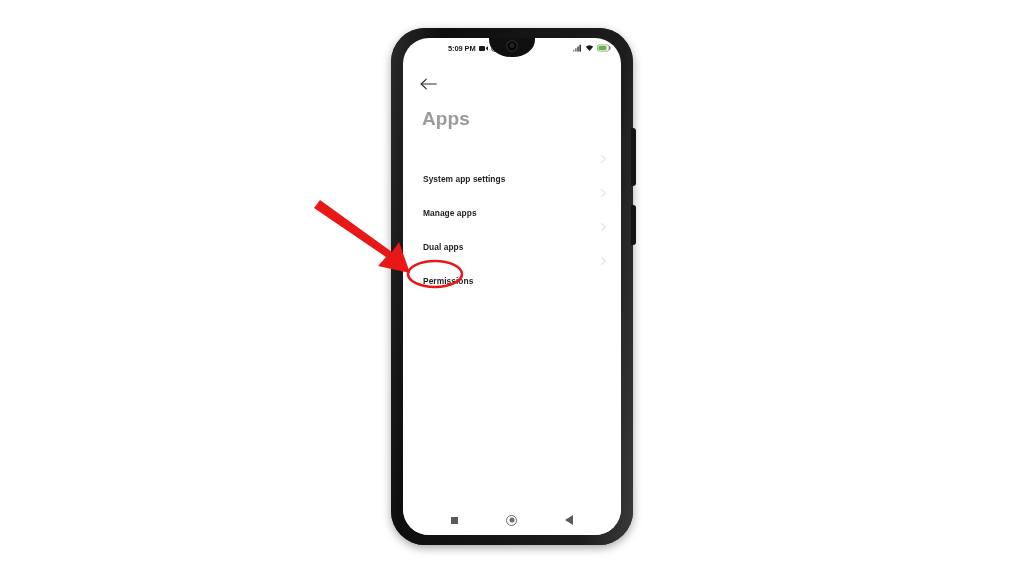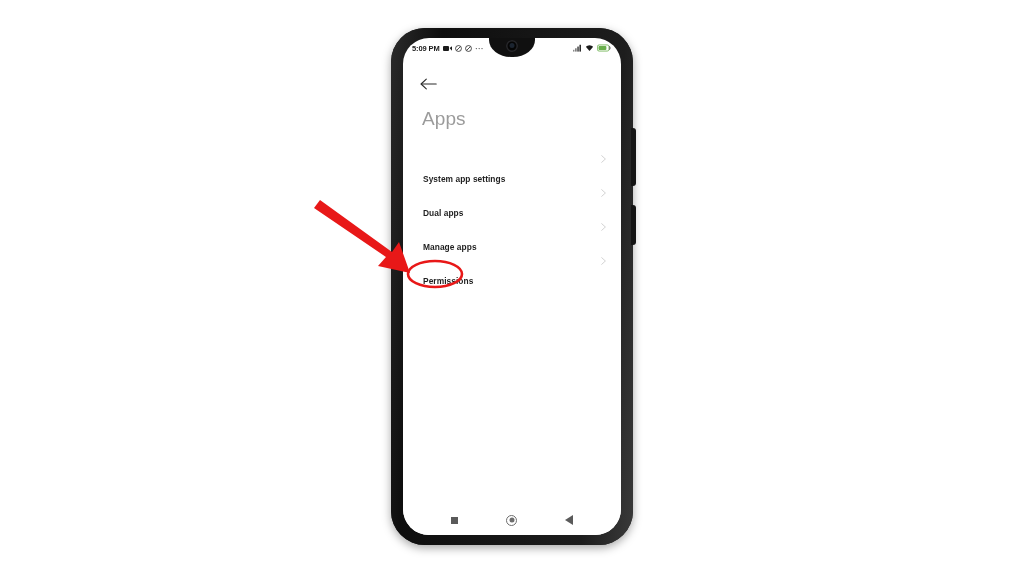--- a/index.html
+++ b/index.html
@@ -112,20 +112,21 @@
     display: flex;
     align-items: center;
     gap: 3px;
   }
   #status-time {
     font-size: 7.5px;
     font-weight: bold;
     color: #1a1a1a;
     letter-spacing: -0.1px;
     white-space: nowrap;
+    margin-left: 36px;
   }
   #status-right {
     display: flex;
     align-items: center;
     gap: 3px;
   }
   .status-ico { display: block; }
 
   
   #content {
@@ -142,21 +143,21 @@
     width: 20px;
     height: 20px;
     display: flex;
     align-items: center;
   }
   #page-title {
     position: absolute;
     left: 19px;
     top: 50px;
     font-size: 19px;
-    font-weight: 400;
+    font-weight: 700;
     color: #9b9b9b;
     letter-spacing: 0.1px;
   }
   #menu-list {
     position: absolute;
     left: 0;
     top: 84px;
     width: 218px;
   }
   .menu-row {
@@ -311,28 +312,28 @@
       <div id="menu-list">
 
         <div class="menu-row">
           <span class="menu-label">System app settings</span>
           <svg class="menu-chevron" viewBox="0 0 10 10">
             <polyline points="3,1.3 7.1,5 3,8.7" fill="none" stroke="#d2d2d2" stroke-width="1.1" stroke-linecap="round" stroke-linejoin="round"></polyline>
           </svg>
         </div>
 
         <div class="menu-row">
-          <span class="menu-label">Dual apps</span>
+          <span class="menu-label">Manage apps</span>
           <svg class="menu-chevron" viewBox="0 0 10 10">
             <polyline points="3,1.3 7.1,5 3,8.7" fill="none" stroke="#d2d2d2" stroke-width="1.1" stroke-linecap="round" stroke-linejoin="round"></polyline>
           </svg>
         </div>
 
         <div class="menu-row">
-          <span class="menu-label">Manage apps</span>
+          <span class="menu-label">Dual apps</span>
           <svg class="menu-chevron" viewBox="0 0 10 10">
             <polyline points="3,1.3 7.1,5 3,8.7" fill="none" stroke="#d2d2d2" stroke-width="1.1" stroke-linecap="round" stroke-linejoin="round"></polyline>
           </svg>
         </div>
 
         <div class="menu-row">
           <span class="menu-label">Permissions</span>
           <svg class="menu-chevron" viewBox="0 0 10 10">
             <polyline points="3,1.3 7.1,5 3,8.7" fill="none" stroke="#d2d2d2" stroke-width="1.1" stroke-linecap="round" stroke-linejoin="round"></polyline>
           </svg>

